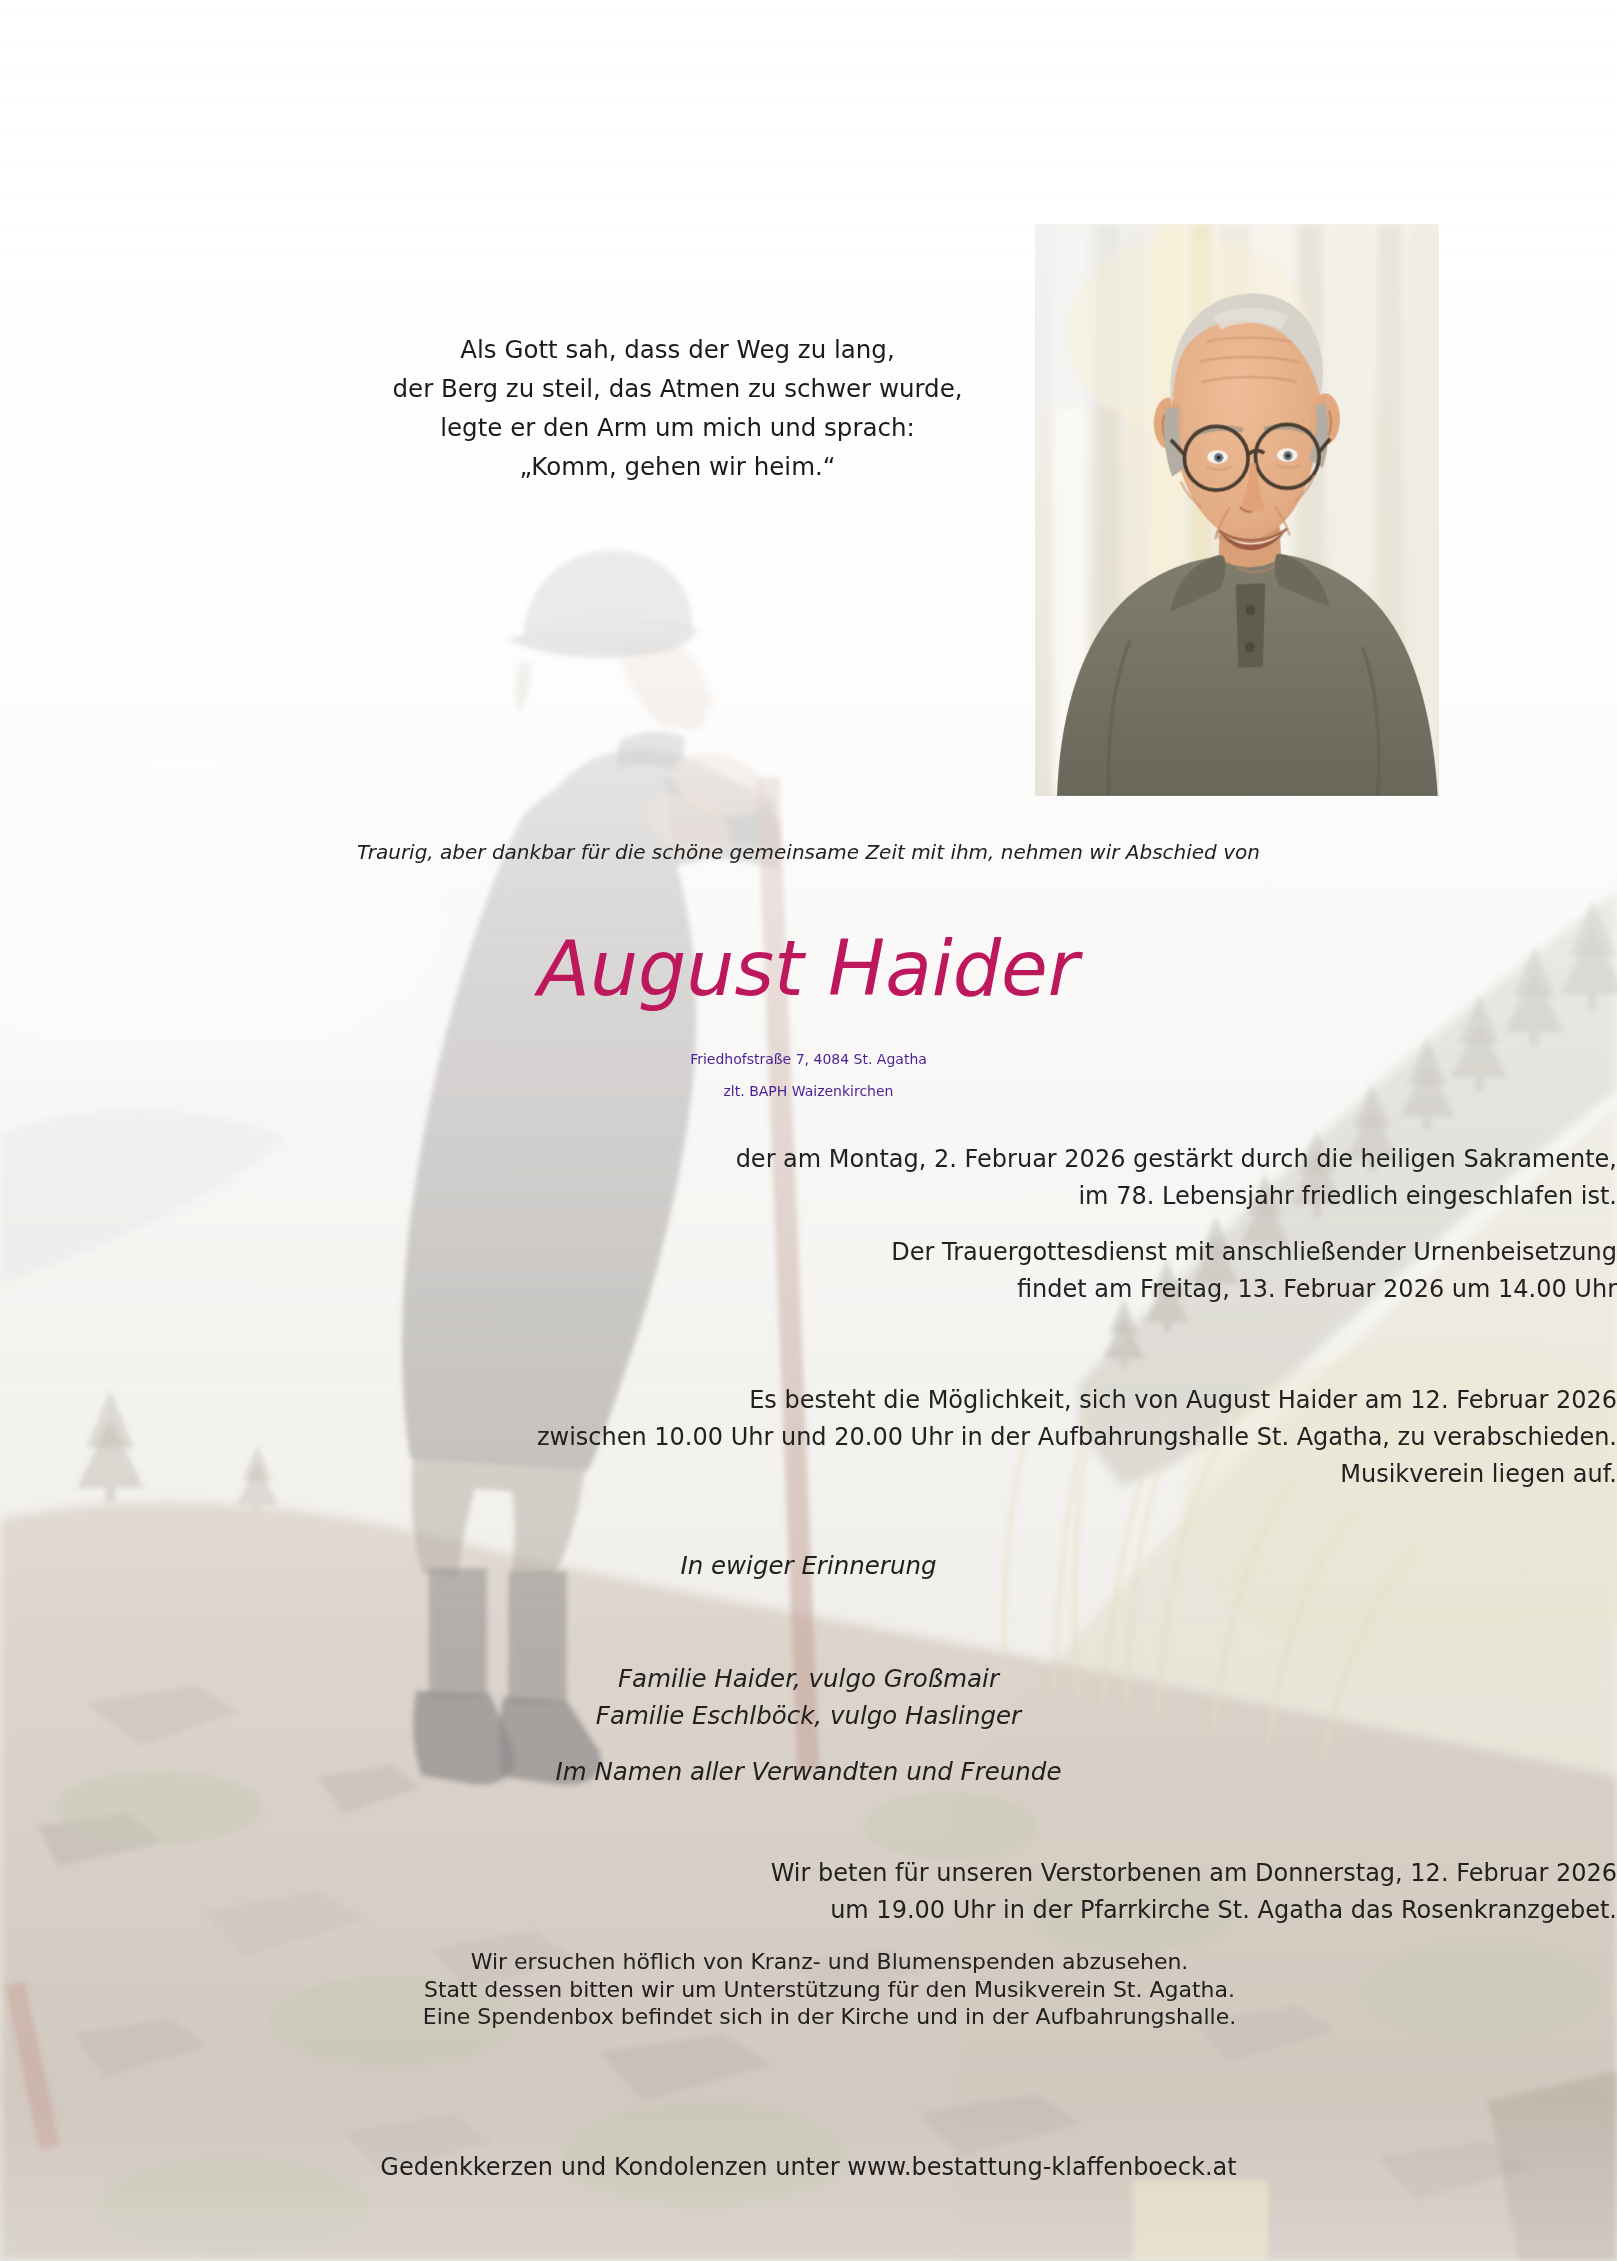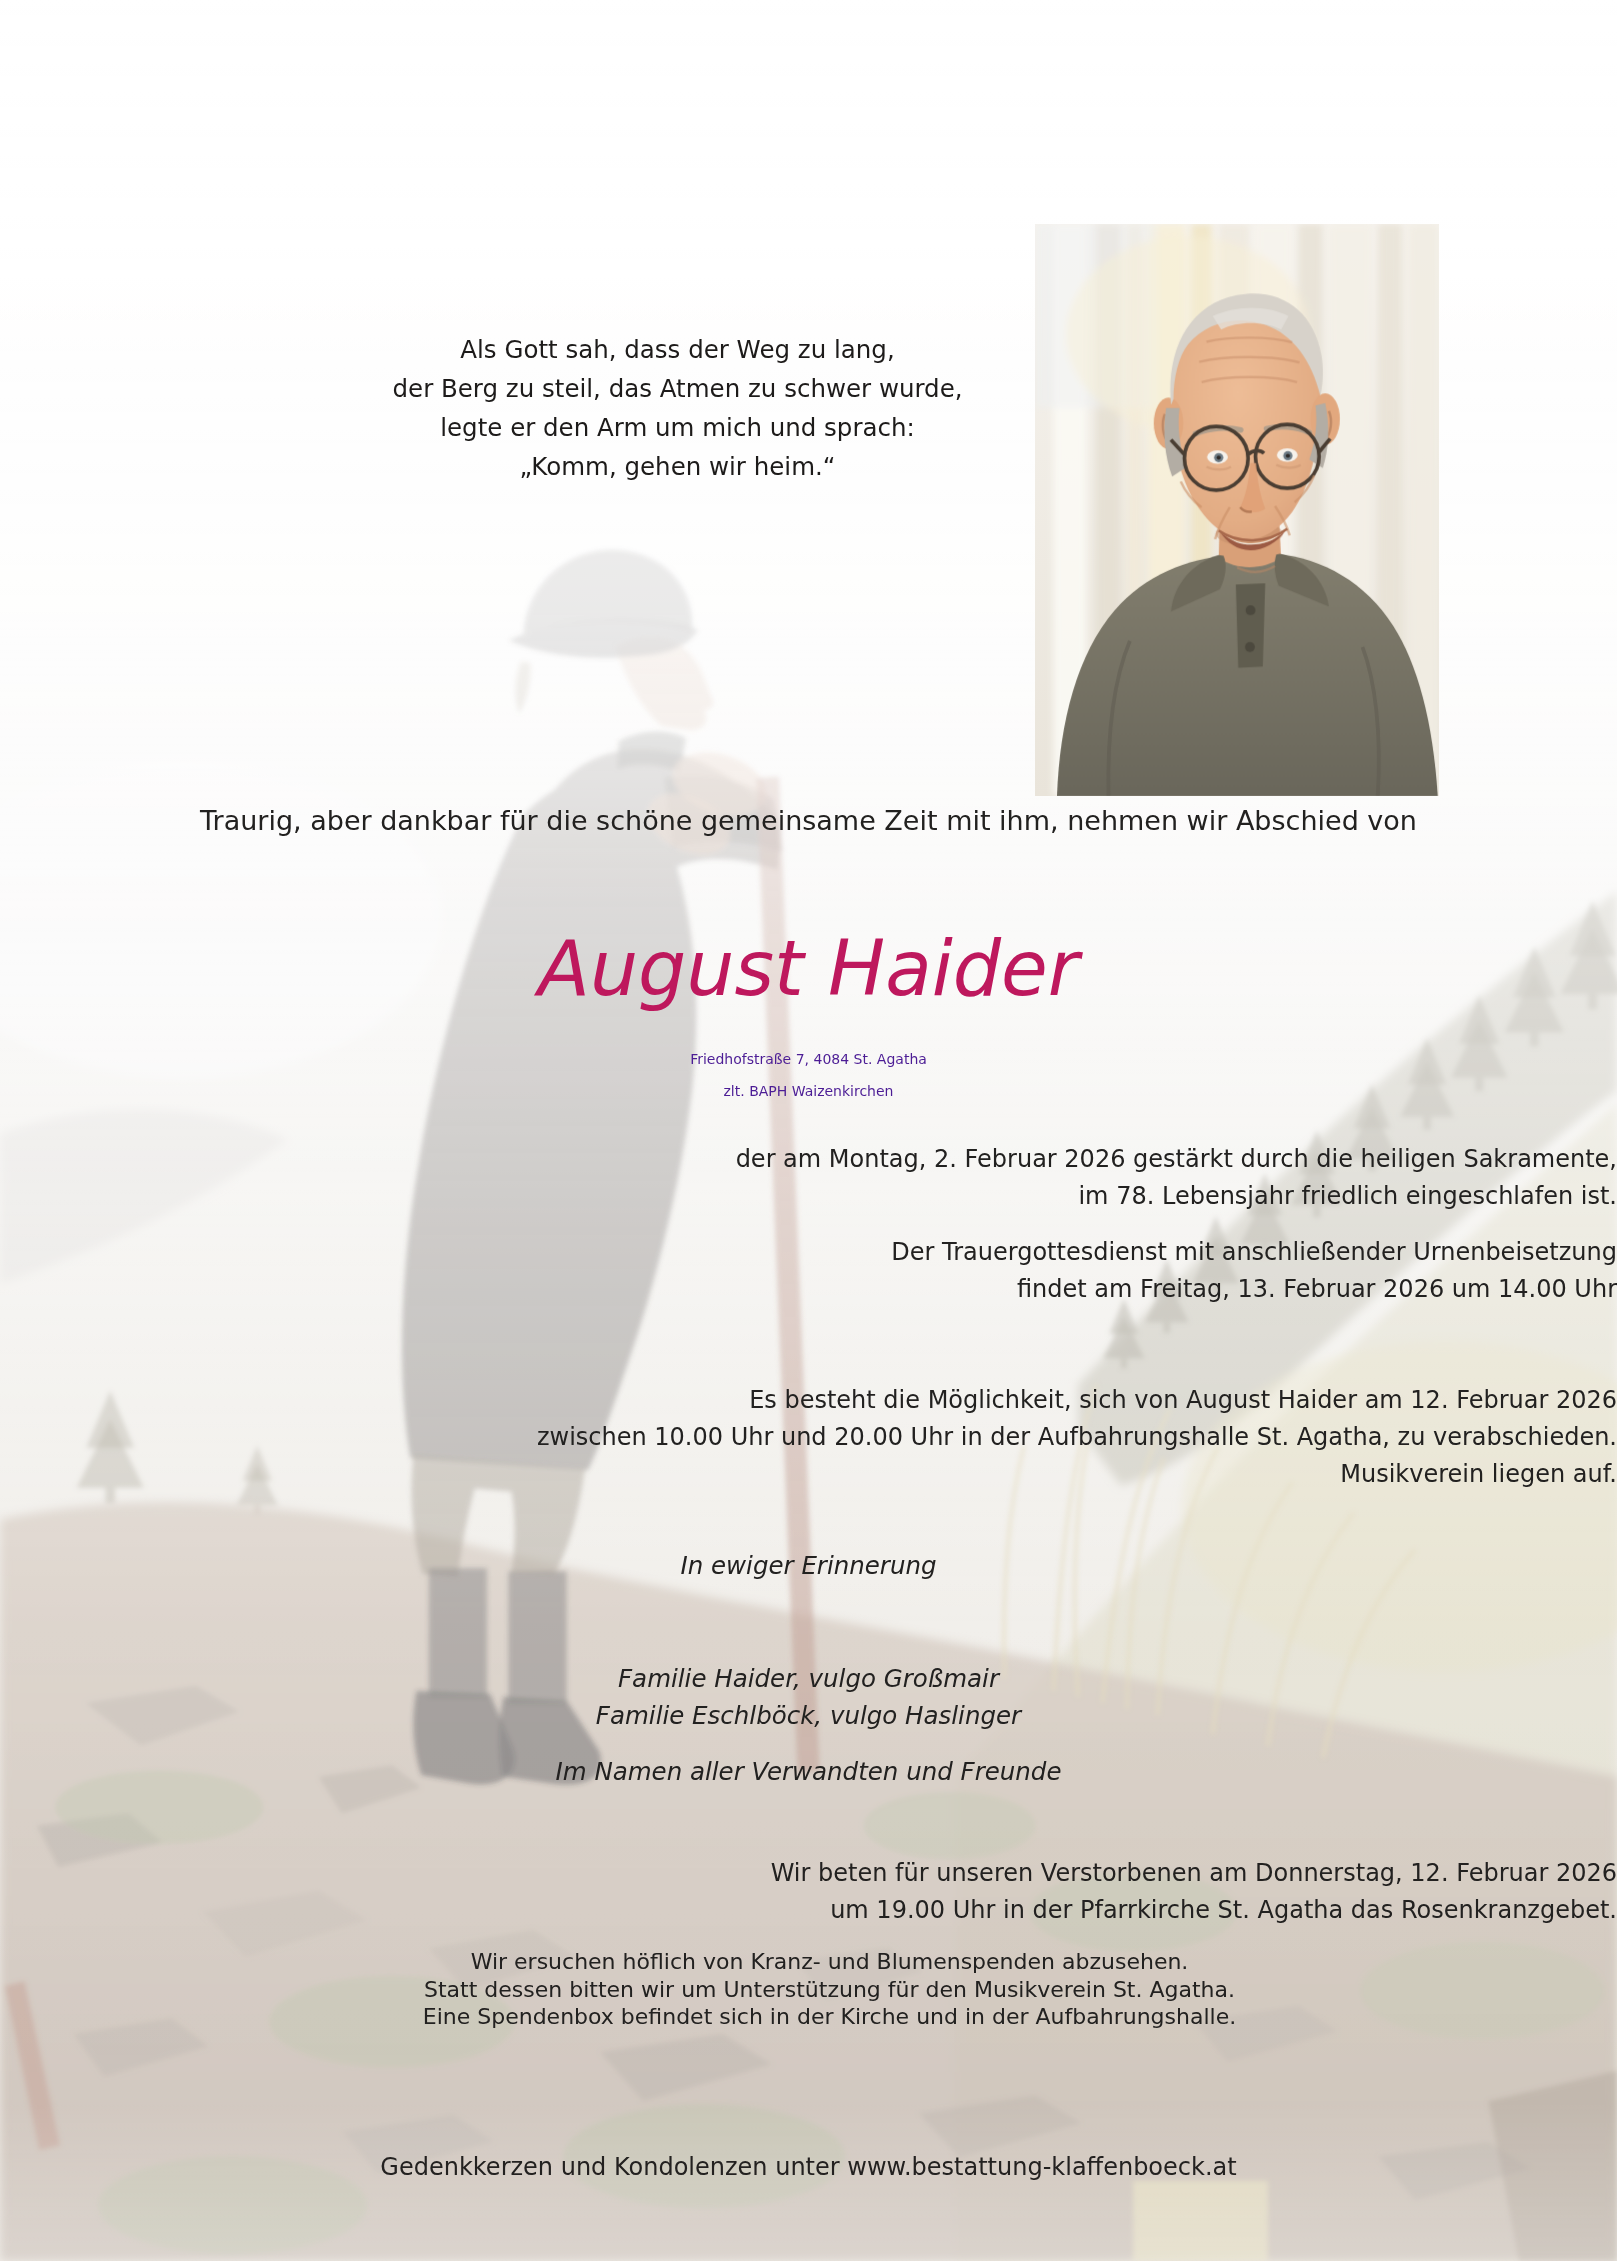--- a/index.html
+++ b/index.html
@@ -6,21 +6,21 @@
   .page{
     position:relative;width:1617px;height:2261px;overflow:hidden;
     background:#ffffff;color:#222120;
     font-family:"DejaVu Sans", sans-serif;
   }
   .bg{position:absolute;left:0;top:0;width:1617px;height:2261px;}
   .photo{position:absolute;left:1035px;top:224px;width:404px;height:572px;}
   .t{position:absolute;left:0;width:1617px;text-align:center;}
   .line{display:block;}
   .quote{left:0;width:1287px;top:330px;font-size:24.5px;line-height:39px;color:#1d1b1a;margin-left:34px;}
-  .intro{top:805px;font-size:27px;}
+  .intro{top:840px;font-size:20px;font-style:italic;}
   .name{top:924px;font-size:76px;font-style:italic;font-weight:400;color:#be185d;}
   .addr{top:1043px;font-size:14px;line-height:32px;color:#4c1d95;}
   .para{font-size:24px;line-height:37px;text-align:right;}
   .death{top:1141px;}
   .service{top:1234px;}
   .farewell{top:1382px;}
   .inewiger{top:1551px;font-size:24.5px;font-style:italic;}
   .families{top:1620px;font-size:24.5px;line-height:37px;font-style:italic;margin-top:40px;}
   .imnamen{top:1757px;font-size:24.5px;font-style:italic;}
   .prayer{top:1855px;}

